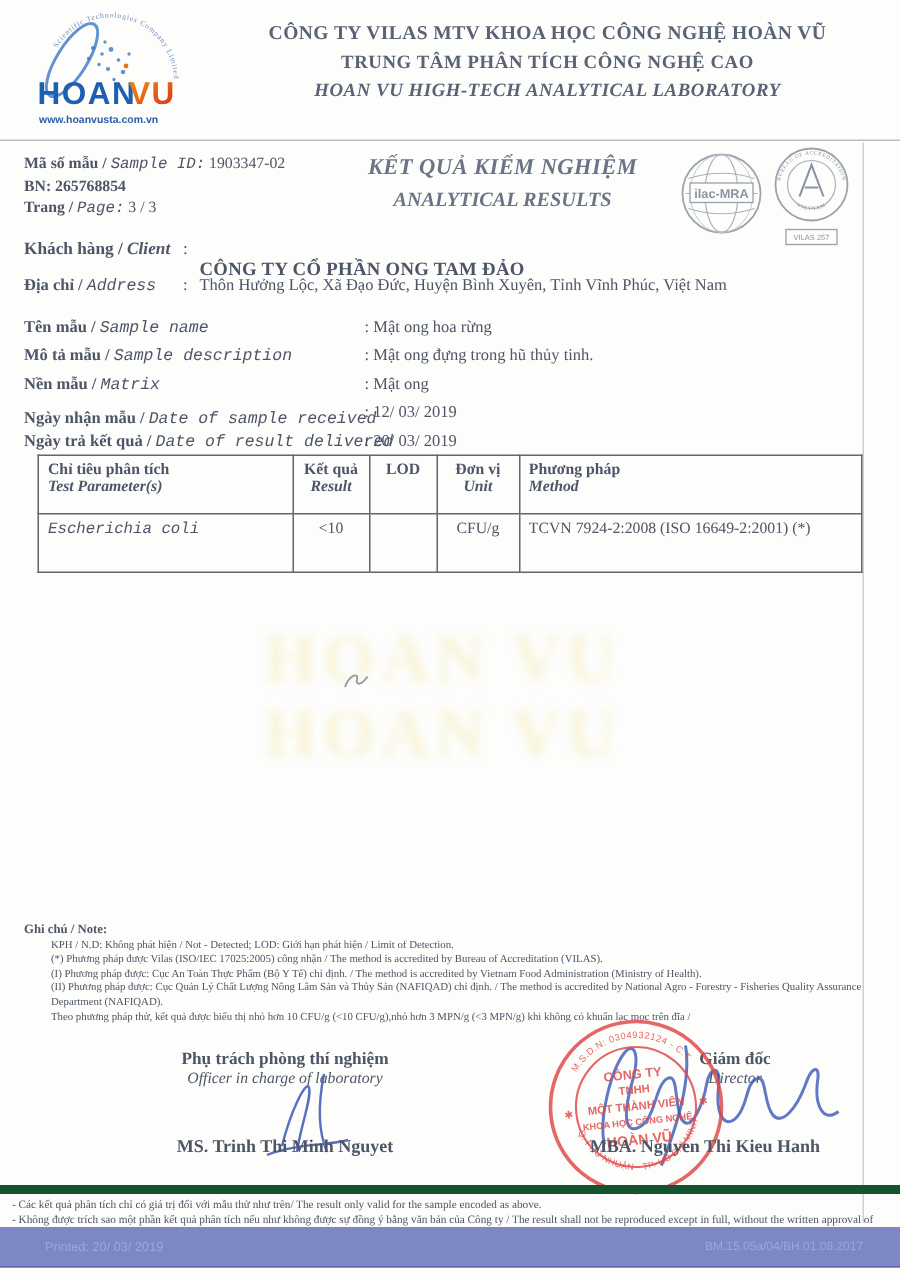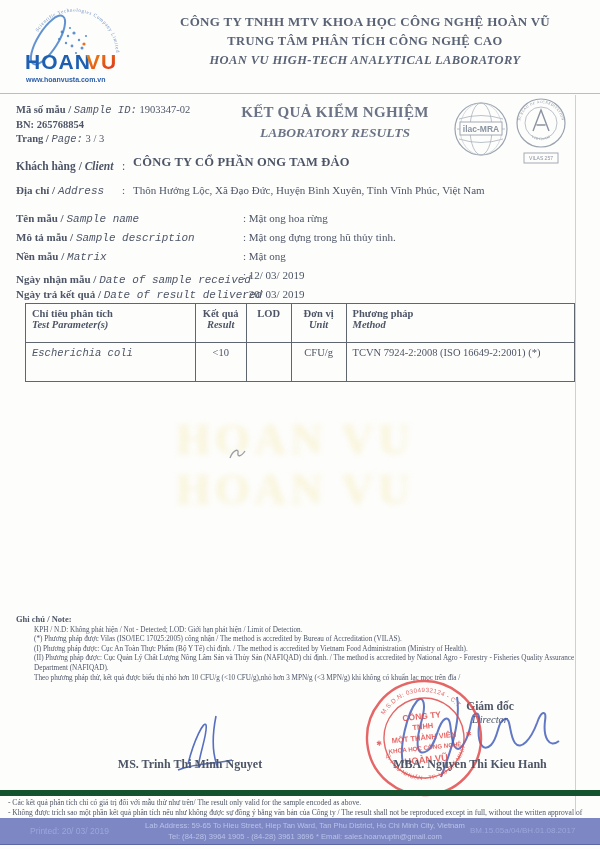--- a/index.html
+++ b/index.html
@@ -14,28 +14,28 @@
   .hdr-text{left:140px;top:14px;width:450px;text-align:center;color:#5a6375;}
   .hdr-l1{font-size:13px;font-weight:bold;letter-spacing:.3px;}
   .hdr-l2{font-size:12.5px;font-weight:bold;margin-top:4px;letter-spacing:.4px;}
   .hdr-l3{font-size:12.5px;font-weight:bold;font-style:italic;margin-top:4px;letter-spacing:.4px;}
   .hr1{left:0;top:93px;width:600px;border-top:1px solid #b8bdc6;height:0;}
   .vline{left:575px;top:95px;width:0;height:720px;border-left:1px solid #ccd0d8;}
 
   
   .meta{left:16px;top:103px;font-size:10.5px;line-height:14.5px;color:#4d5566;}
   .title-block{left:215px;top:104px;width:240px;text-align:center;color:#6b7486;}
-  .title-vi{font-size:15px;font-weight:bold;letter-spacing:.3px;}
+  .title-vi{font-size:15px;font-weight:bold;letter-spacing:.3px;font-style:italic;}
   .title-en{font-size:13.5px;font-weight:bold;font-style:italic;margin-top:4px;}
 
   
   .lbl{font-size:11px;}
   .client-label{left:16px;top:160px;font-size:11.5px;}
   .client-colon{left:122px;top:160px;font-size:11.5px;}
-  .client-value{left:133px;top:155px;font-size:12.5px;font-weight:bold;letter-spacing:.2px;}
+  .client-value{left:133px;top:172px;font-size:12.5px;font-weight:bold;letter-spacing:.2px;}
   .addr-label{left:16px;top:184px;}
   .addr-colon{left:122px;top:184px;}
   .addr-value{left:133px;top:184px;font-size:11px;}
   .info-label{left:16px;font-size:11px;}
   .info-value{left:243px;font-size:11px;}
 
   
   table.results{position:absolute;left:25px;top:303px;width:550px;border-collapse:collapse;
         font-size:10.5px;color:#4d5566;}
   table.results th,table.results td{border:1px solid #5f6670;vertical-align:top;padding:4px 6px;}
@@ -105,21 +105,21 @@
     <circle cx="72" cy="38" r="1.6" fill="#e8711a"></circle>
     <text font-size="5" fill="#6e8fc0" letter-spacing=".6">
       <textPath href="#logoArc">Scientific Technologies Company Limited</textPath>
     </text>
     <text x="13" y="63" font-size="21" font-weight="bold" fill="#1d5fb0" letter-spacing="1" font-family="Liberation Sans, sans-serif">HOAN</text>
     <text x="74" y="63" font-size="21" font-weight="bold" fill="url(#vuGrad)" letter-spacing="1" font-family="Liberation Sans, sans-serif">VU</text>
     <text x="14" y="76" font-size="7" font-weight="bold" fill="#2a5ea8" font-family="Liberation Sans, sans-serif">www.hoanvusta.com.vn</text>
   </svg>
 
   <div class="abs hdr-text">
-    <div class="hdr-l1">CÔNG TY TNHH MTV KHOA HỌC CÔNG NGHỆ HOÀN VŨ</div>
+    <div class="hdr-l1">CÔNG TY VILAS MTV KHOA HỌC CÔNG NGHỆ HOÀN VŨ</div>
     <div class="hdr-l2">TRUNG TÂM PHÂN TÍCH CÔNG NGHỆ CAO</div>
     <div class="hdr-l3">HOAN VU HIGH-TECH ANALYTICAL LABORATORY</div>
   </div>
   <div class="abs hr1"></div>
   <div class="abs vline"></div>
 
   <div class="abs meta">
     <div>
       <span class="b">Mã số mẫu /</span>
       <span class="i">Sample ID:</span>
@@ -128,21 +128,21 @@
     <div class="b">BN: 265768854</div>
     <div>
       <span class="b">Trang /</span>
       <span class="i">Page:</span>
       <span>3 / 3</span>
     </div>
   </div>
 
   <div class="abs title-block">
     <div class="title-vi">KẾT QUẢ KIỂM NGHIỆM</div>
-    <div class="title-en">LABORATORY RESULTS</div>
+    <div class="title-en">ANALYTICAL RESULTS</div>
   </div>
 
   <svg class="abs" style="left:452px;top:100px;" width="58" height="58" viewBox="0 0 58 58">
     <circle cx="29" cy="29" r="26" fill="none" stroke="#9aa3ae" stroke-width="1.2"></circle>
     <path d="M7,19 Q29,12 51,19 M5,29 H53 M7,39 Q29,46 51,39" fill="none" stroke="#aab2bc" stroke-width=".8"></path>
     <ellipse cx="29" cy="29" rx="11" ry="26" fill="none" stroke="#aab2bc" stroke-width=".8"></ellipse>
     <ellipse cx="29" cy="29" rx="21" ry="26" fill="none" stroke="#bcc3cc" stroke-width=".6"></ellipse>
     <rect x="8" y="22" width="42" height="13" fill="#fdfdfc" stroke="#9aa3ae" stroke-width=".9"></rect>
     <text x="29" y="32" text-anchor="middle" font-size="8.5" font-weight="bold" fill="#8a93a0" font-family="Liberation Sans, sans-serif">ilac-MRA</text>
   </svg>
@@ -269,20 +269,24 @@
     <div class="notes-h">Ghi chú / Note:</div>
     <div class="notes-body">
       <div>KPH / N.D: Không phát hiện / Not - Detected; LOD: Giới hạn phát hiện / Limit of Detection.</div>
       <div>(*) Phương pháp được Vilas (ISO/IEC 17025:2005) công nhận / The method is accredited by Bureau of Accreditation (VILAS).</div>
       <div>(I) Phương pháp được: Cục An Toàn Thực Phẩm (Bộ Y Tế) chỉ định. / The method is accredited by Vietnam Food Administration (Ministry of Health).</div>
       <div>(II) Phương pháp được: Cục Quản Lý Chất Lượng Nông Lâm Sản và Thủy Sản (NAFIQAD) chỉ định. / The method is accredited by National Agro - Forestry - Fisheries Quality Assurance Department (NAFIQAD).</div>
       <div>Theo phương pháp thử, kết quả được biểu thị nhỏ hơn 10 CFU/g (&lt;10 CFU/g),nhỏ hơn 3 MPN/g (&lt;3 MPN/g) khi không có khuẩn lạc mọc trên đĩa /</div>
     </div>
   </div>
 
+  <div class="abs sig-left-title">
+    <div class="t1">Phụ trách phòng thí nghiệm</div>
+    <div class="t2">Officer in charge of laboratory</div>
+  </div>
   <div class="abs sig-right-title">
     <div class="t1" style="font-size:11.5px;font-weight:bold;">Giám đốc</div>
     <div class="t2" style="font-size:10.5px;font-style:italic;margin-top:2px;">Director</div>
   </div>
 
   <svg class="abs" style="left:170px;top:712px;" width="100" height="62" viewBox="0 0 100 62">
     <path d="M18,52 C24,28 34,8 36,13 C38,20 30,40 28,56 M46,4 C42,24 42,42 48,56 M8,58 C28,50 48,52 62,48" fill="none" stroke="#3a56b5" stroke-width="1.6" opacity=".85"></path>
   </svg>
 
   <svg class="abs" style="left:395px;top:693px;" width="170" height="86" viewBox="0 0 170 86">
@@ -321,19 +325,15 @@
   <div class="abs sig-name-left">MS. Trinh Thi Minh Nguyet</div>
   <div class="abs sig-name-right">MBA. Nguyen Thi Kieu Hanh</div>
 
   <div class="abs disclaimer">
     <div>- Các kết quả phân tích chỉ có giá trị đối với mẫu thử như trên/ The result only valid for the sample encoded as above.</div>
     <div>- Không được trích sao một phần kết quả phân tích nếu như không được sự đồng ý bằng văn bản của Công ty / The result shall not be reproduced except in full, without the written approval of the director.</div>
   </div>
 
   <div class="abs bluebar"></div>
   <div class="abs bb-printed">Printed: 20/ 03/ 2019</div>
-  <div class="abs bb-center">
-    <div>Lab Address: 59-65 To Hieu Street, Hiep Tan Ward, Tan Phu District, Ho Chi Minh City, Vietnam</div>
-    <div>Tel: (84-28) 3964 1905 - (84-28) 3961 3696 * Email: sales.hoanvuptn@gmail.com</div>
-  </div>
   <div class="abs bb-code">BM.15.05a/04/BH.01.08.2017</div>
 
 </div>
 
 </body></html>

